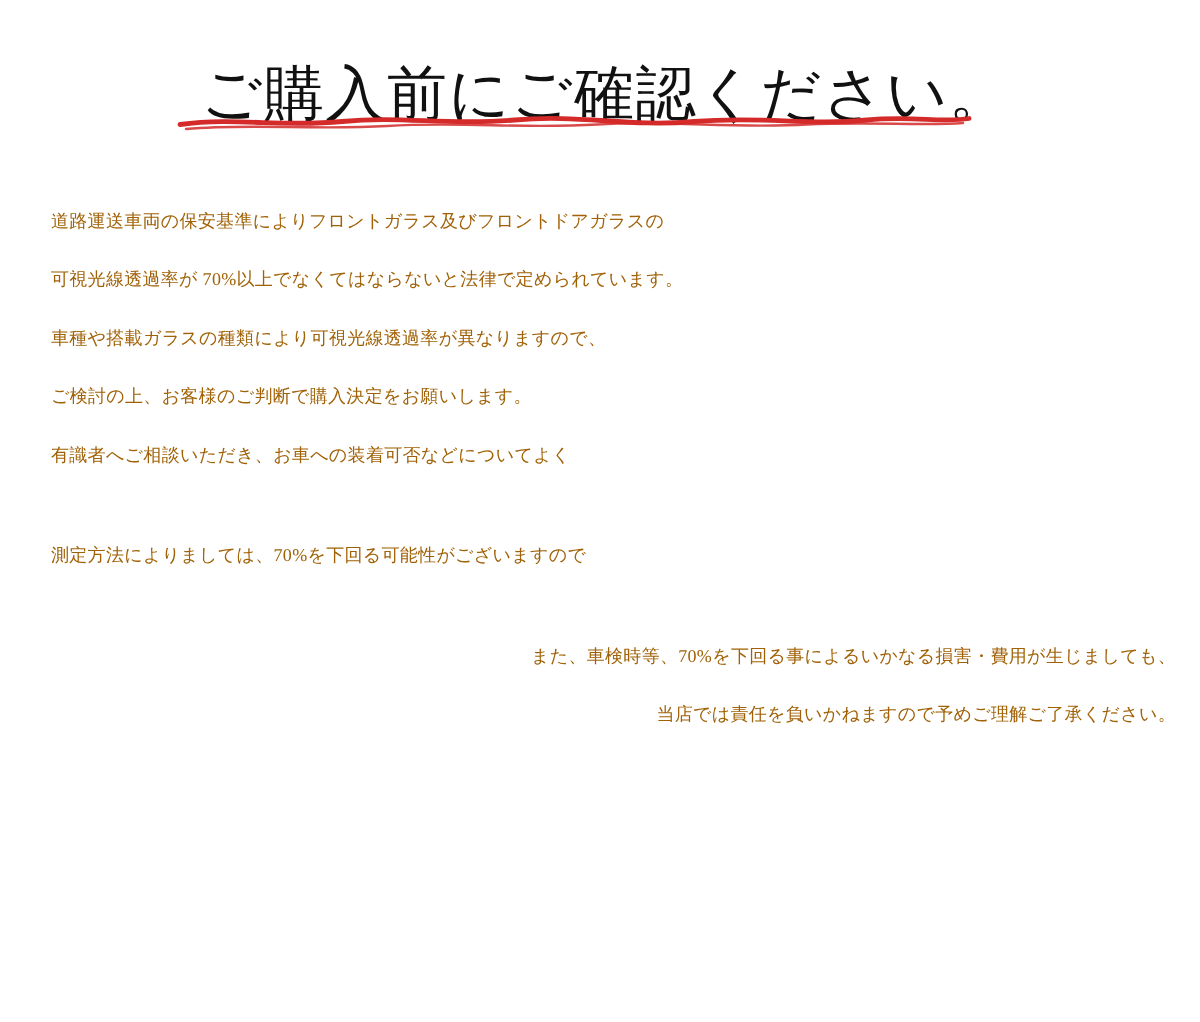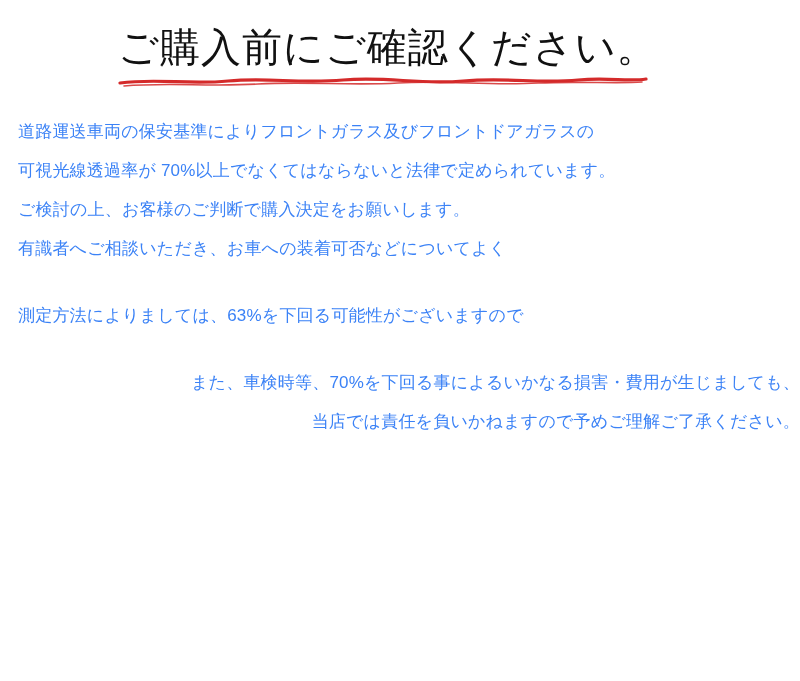--- a/index.html
+++ b/index.html
@@ -12,21 +12,22 @@
     background: #ffffff;
     font-family: "Liberation Sans", "DejaVu Sans", sans-serif;
     color: #111111;
     overflow: hidden;
   }
   .page {
     position: relative;
     width: 800px;
     height: 526px;
     box-sizing: border-box;
-    padding: 0;
+    padding: 16px;
+    font-family: Liberation Serif, serif;
   }
   .heading-wrap {
     position: relative;
     margin: 0;
     padding: 22px 0 0 118px;
   }
   .heading {
     font-size: 40px;
     font-weight: 400;
     letter-spacing: 1px;
@@ -50,25 +51,25 @@
     margin-top: 40px;
   }
   .para {
     margin: 0 0 28px 0;
   }
   .para:last-child {
     margin-bottom: 0;
     text-align: right;
   }
   .line {
-    font-size: 17px;
+    font-size: 12px;
     line-height: 39px;
     letter-spacing: 0.2px;
     white-space: nowrap;
-    color: #3b82f6;
+    color: #a16207;
   }
 </style>
 </head>
 <body>
 
 <div class="page">
 
   <div class="heading-wrap">
     <h1 class="heading">ご購入前にご確認ください。</h1>
   </div>
@@ -76,26 +77,27 @@
   <svg class="underline-svg" viewBox="0 0 530 14" preserveAspectRatio="none">
     <path d="M2,9 C40,4 70,11 110,7 C150,3 180,10 225,6 C270,2 300,11 345,7 C390,3 420,10 460,6 C490,3 510,8 528,5" stroke="#d42a2a" stroke-width="3.2" fill="none" stroke-linecap="round"></path>
     <path d="M6,12 C50,8 90,13 140,10 C190,7 230,12 280,9 C330,6 370,12 420,9 C460,7 500,10 524,8" stroke="#d42a2a" stroke-width="1.6" fill="none" stroke-linecap="round" opacity="0.85"></path>
   </svg>
 
   <div class="body-block">
 
     <div class="para">
       <div class="line">道路運送車両の保安基準によりフロントガラス及びフロントドアガラスの</div>
       <div class="line">可視光線透過率が 70%以上でなくてはならないと法律で定められています。</div>
+      <div class="line">車種や搭載ガラスの種類により可視光線透過率が異なりますので、</div>
       <div class="line">ご検討の上、お客様のご判断で購入決定をお願いします。</div>
       <div class="line">有識者へご相談いただき、お車への装着可否などについてよく</div>
     </div>
 
     <div class="para">
-      <div class="line">測定方法によりましては、63%を下回る可能性がございますので</div>
+      <div class="line">測定方法によりましては、70%を下回る可能性がございますので</div>
     </div>
 
     <div class="para">
       <div class="line">また、車検時等、70%を下回る事によるいかなる損害・費用が生じましても、</div>
       <div class="line">当店では責任を負いかねますので予めご理解ご了承ください。</div>
     </div>
 
   </div>
 </div>
 

